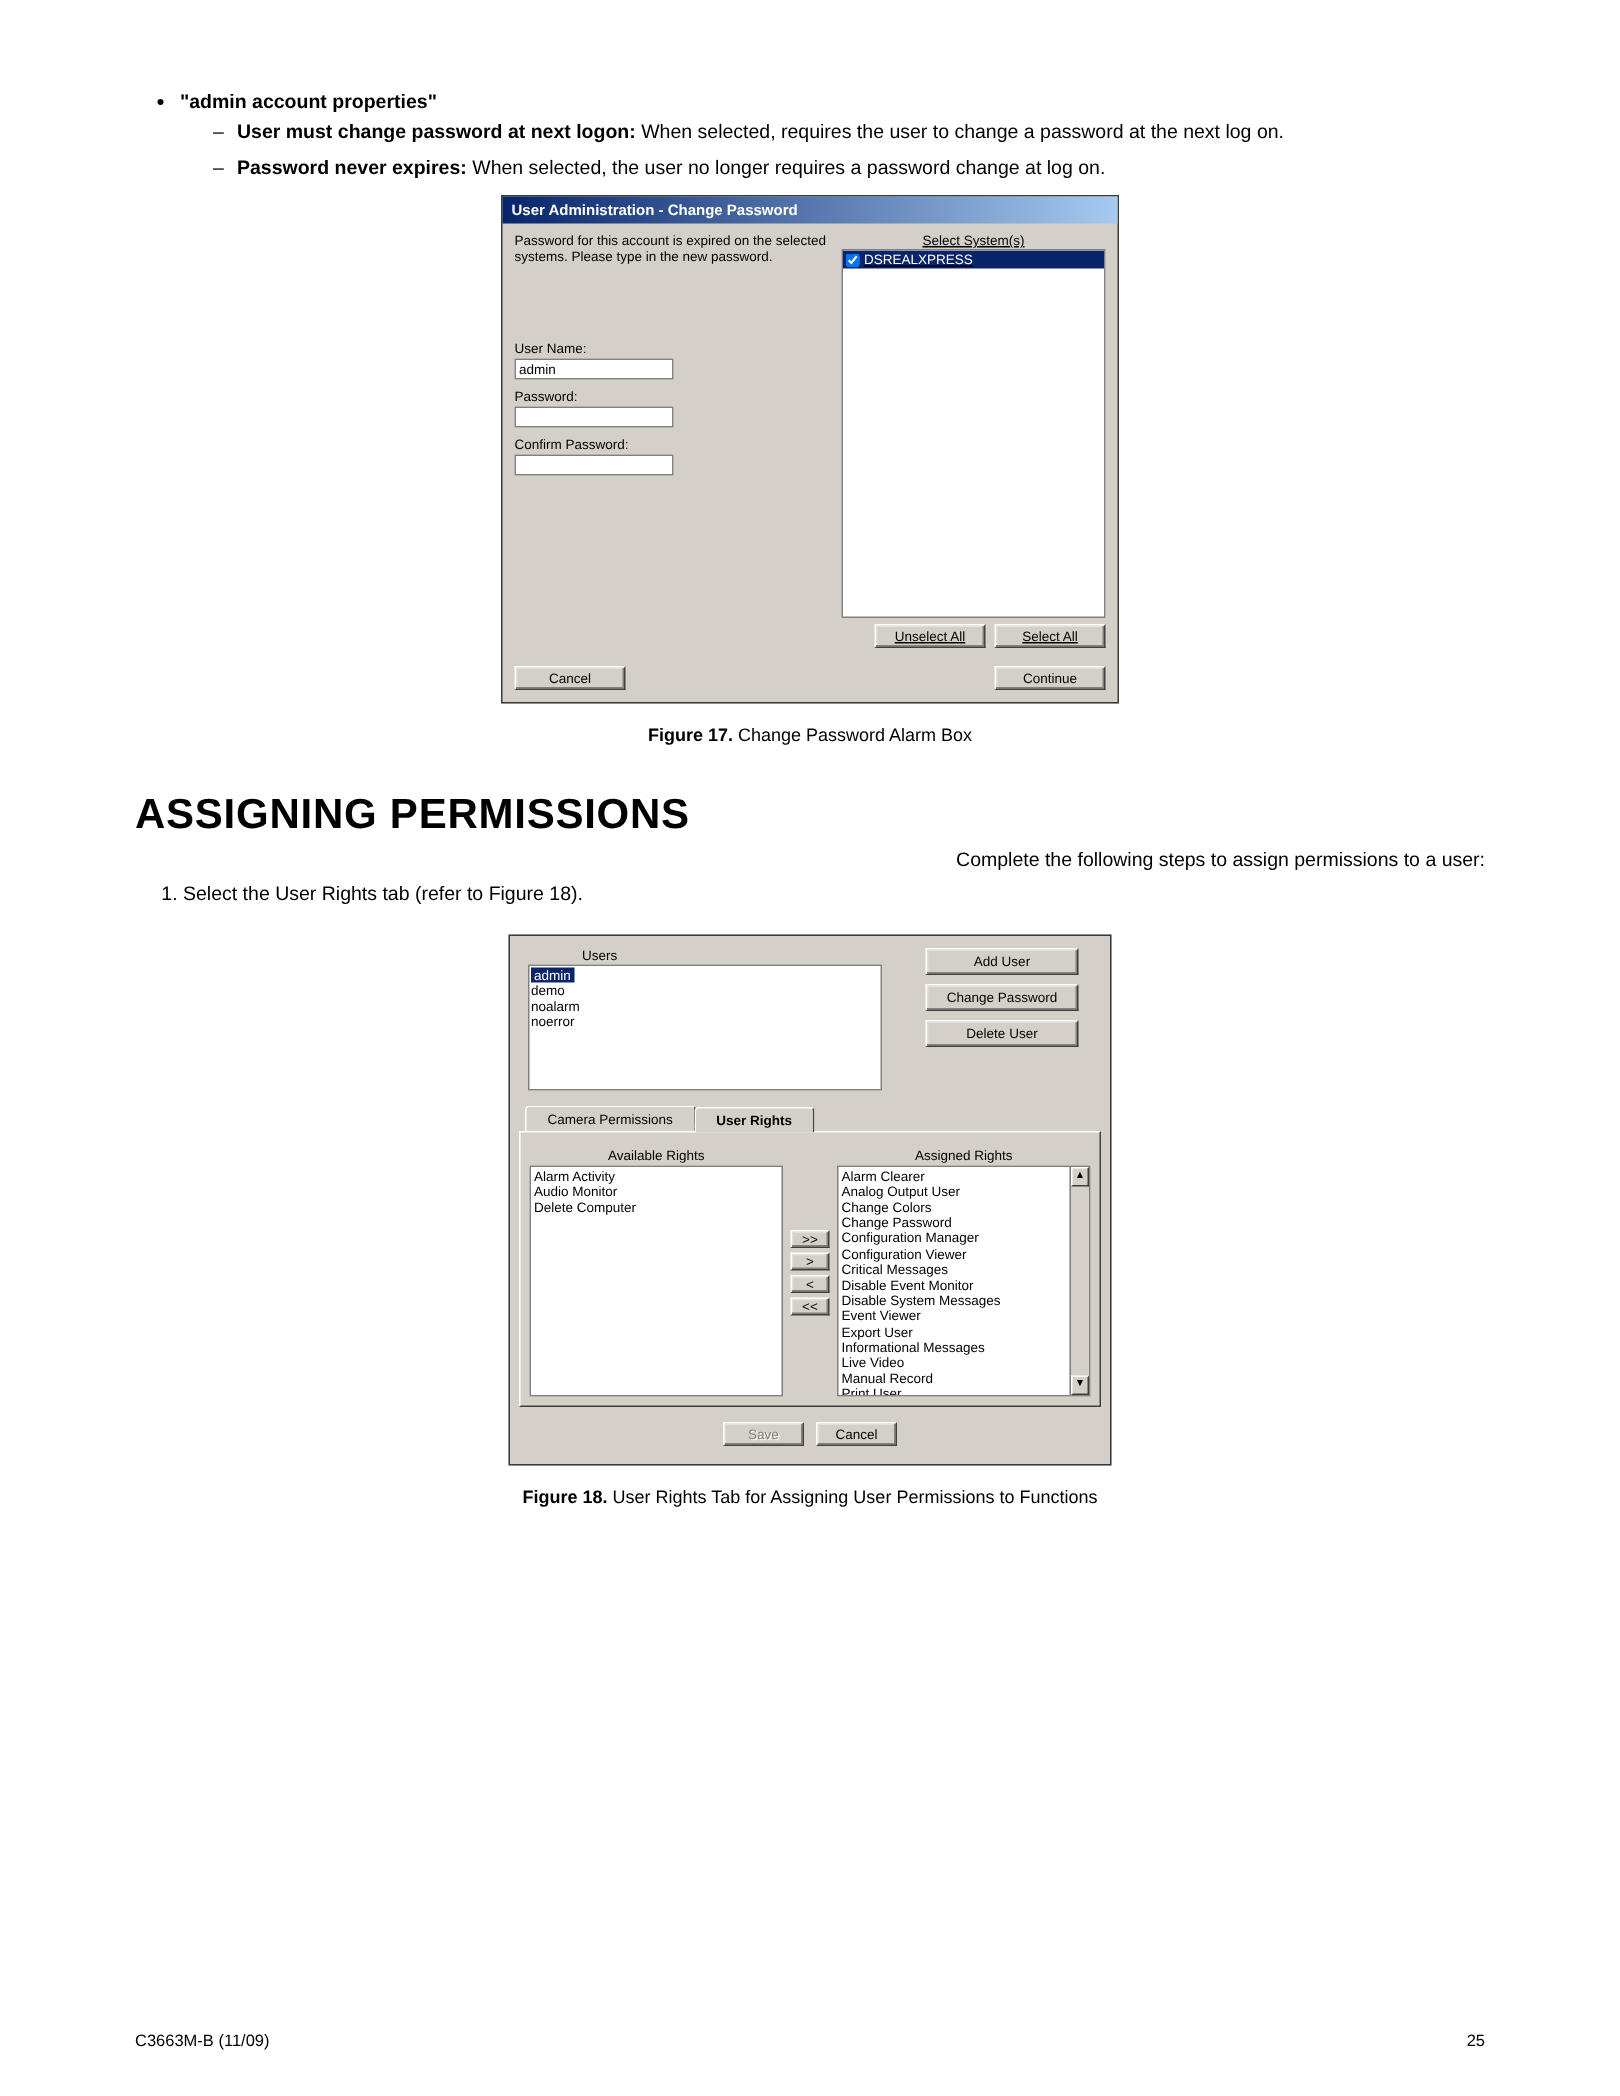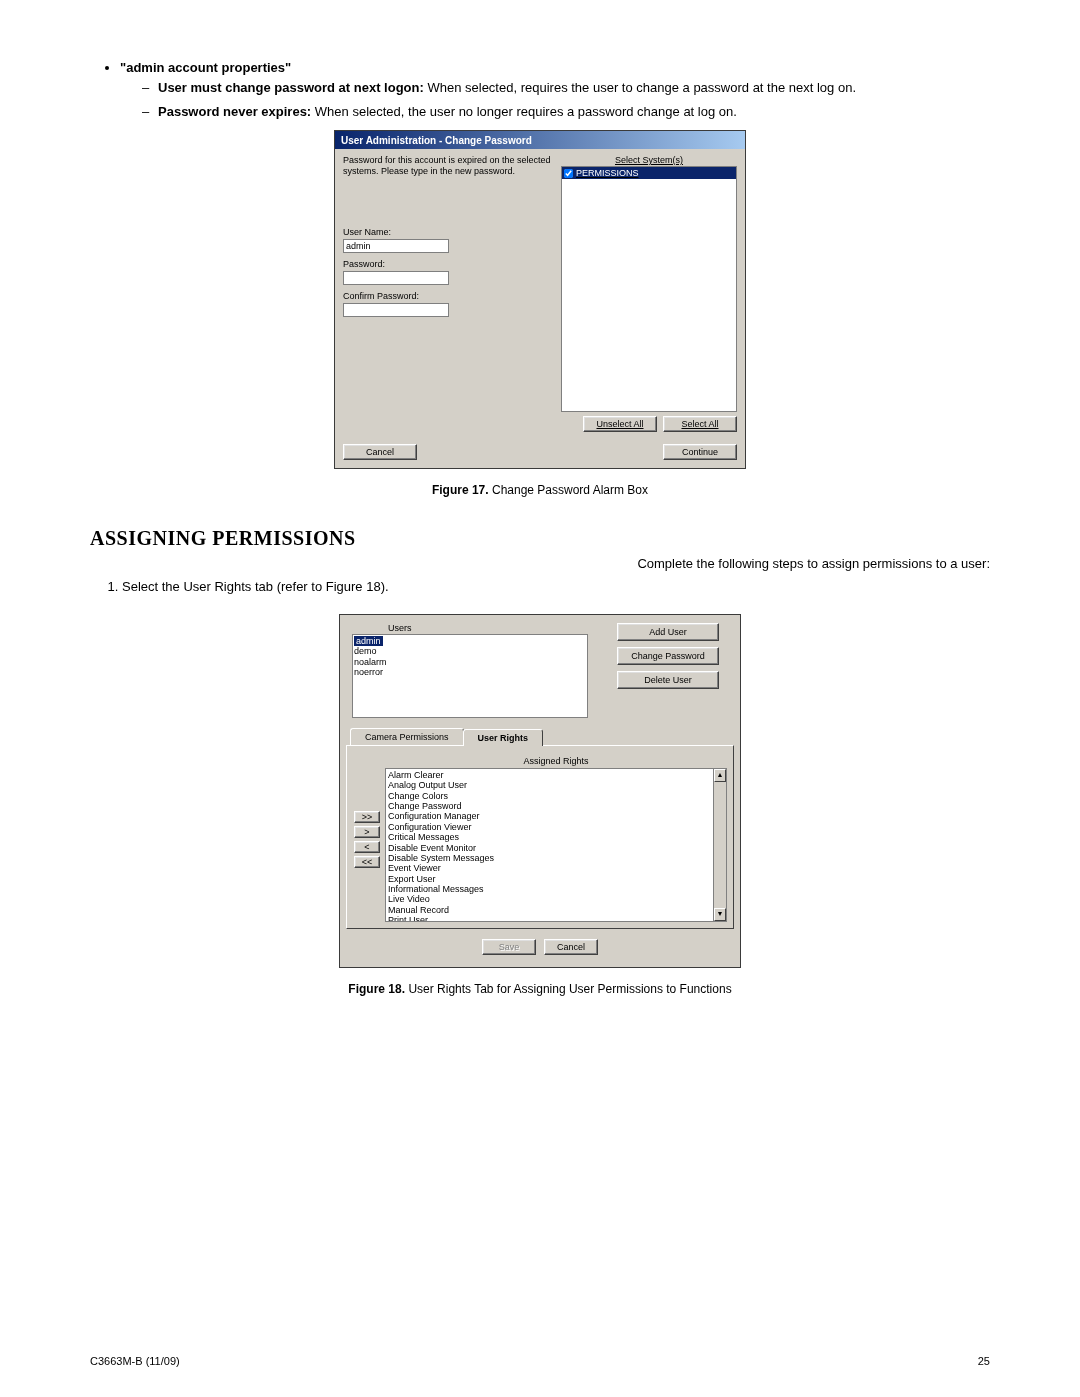--- a/index.html
+++ b/index.html
@@ -23,22 +23,22 @@
   
   ul.outer { list-style: disc; margin: 0 0 10px 30px; padding: 0; }
   ul.outer > li { margin-bottom: 6px; }
   ul.inner { list-style: none; margin: 4px 0 0 22px; padding: 0; }
   ul.inner > li { position: relative; padding-left: 16px; margin-bottom: 6px; line-height: 1.35; }
   ul.inner > li::before { content: "–"; position: absolute; left: 0; top: 0; }
   .bold { font-weight: bold; }
 
   
   h2.section {
-    font-family: Liberation Serif, serif;
-    font-size: 20px;
+    font-family: Liberation Sans, sans-serif;
+    font-size: 28px;
     letter-spacing: 0.5px;
     margin: 30px 0 6px 0;
   }
   ol.steps { margin: 8px 0 20px 32px; padding: 0; }
   ol.steps li { margin-bottom: 6px; }
   p.lead { margin: 4px 0 4px 0; text-align: right; }
 
   
   .caption { text-align: center; font-size: 12px; margin: 14px 0 24px 0; }
   .caption .figlabel { font-weight: bold; }
@@ -285,21 +285,21 @@
             <label>Password:</label>
             <input type="password" style="">
             <label>Confirm Password:</label>
             <input type="password" style="">
           </div>
           <div class="right">
             <div class="right-head">Select System(s)</div>
             <div class="syslist">
               <div class="row">
                 <input type="checkbox" checked="" style="">
-                <span>PERMISSIONS</span>
+                <span>DSREALXPRESS</span>
               </div>
             </div>
             <div class="sel-row">
               <div class="winbtn">Unselect All</div>
               <div class="winbtn">Select All</div>
             </div>
           </div>
         </div>
         <div class="bottom-row">
           <div class="winbtn">Cancel</div>
@@ -337,20 +337,28 @@
             <div class="winbtn">Delete User</div>
           </div>
         </div>
 
         <div class="tabs">
           <div class="tab">Camera Permissions</div>
           <div class="tab active">User Rights</div>
         </div>
         <div class="tabpanel">
           <div class="rights">
+            <div class="listcol">
+              <div class="head">Available Rights</div>
+              <div class="listbox">
+                <div>Alarm Activity</div>
+                <div>Audio Monitor</div>
+                <div>Delete Computer</div>
+              </div>
+            </div>
             <div class="midbtns">
               <div class="winbtn">&gt;&gt;</div>
               <div class="winbtn">&gt;</div>
               <div class="winbtn">&lt;</div>
               <div class="winbtn">&lt;&lt;</div>
             </div>
             <div class="listcol">
               <div class="head">Assigned Rights</div>
               <div class="listbox scroll">
                 <div>Alarm Clearer</div>

